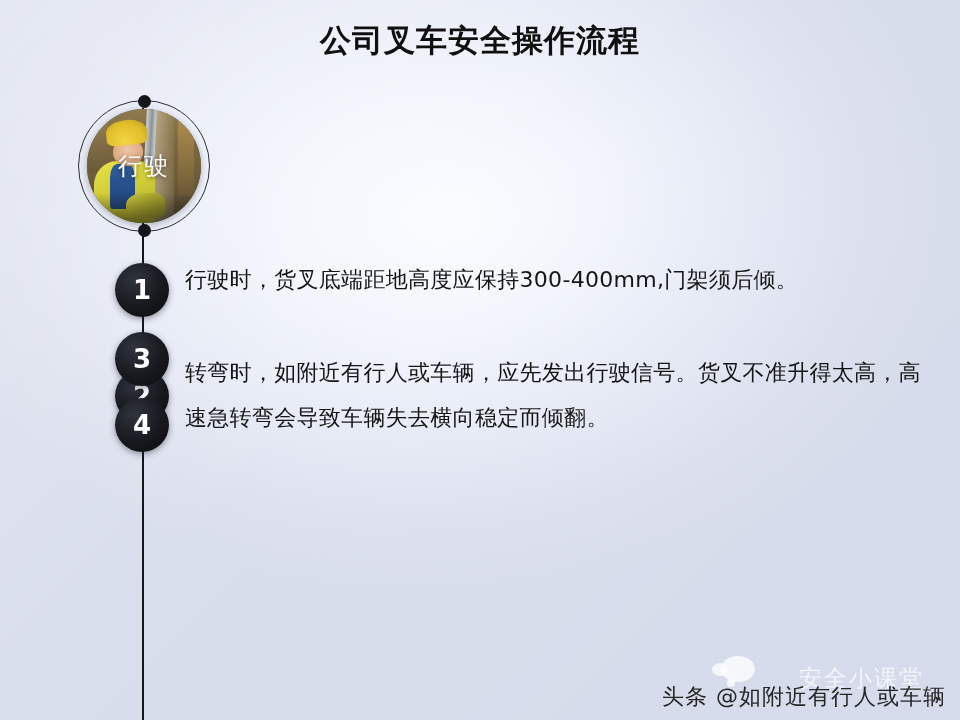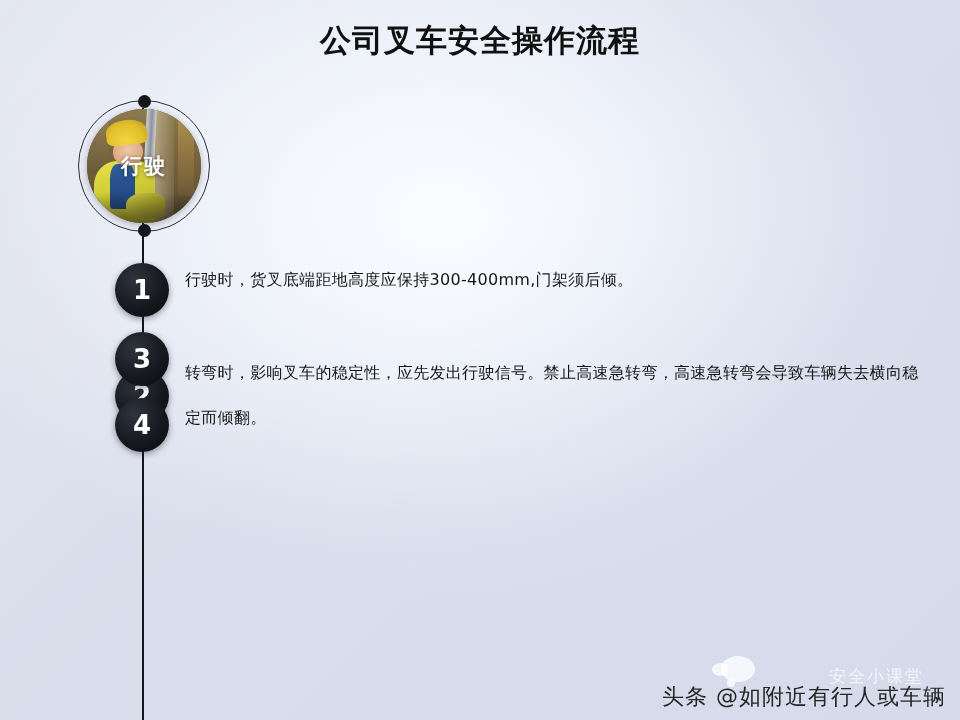--- a/index.html
+++ b/index.html
@@ -119,22 +119,22 @@
     border-radius:46% 30% 24% 36%;
   }
   .ph-dark{
     position:absolute; left:0; bottom:0; width:100%; height:26%;
     background:linear-gradient(180deg, rgba(20,18,12,0) 0%, rgba(20,18,12,.55) 100%);
   }
   .badge-label{
     position:absolute; inset:0;
     display:flex; align-items:center; justify-content:center;
     color:#ffffff;
-    font-size:21px;
-    font-weight:bold;
+    font-size:24px;
+    font-weight:normal;
     letter-spacing:2px;
     text-shadow:0 1px 4px rgba(0,0,0,.55);
     font-family:"DejaVu Sans","Liberation Sans",sans-serif;
     z-index:3;
   }
   .badge-dot{
     position:absolute;
     width:13px; height:13px;
     border-radius:50%;
     background:#14161c;
@@ -167,21 +167,21 @@
     font-size:26px;
     font-weight:bold;
     display:flex; align-items:center; justify-content:center;
     box-shadow:0 2px 6px rgba(25,32,50,.45);
     font-family:"DejaVu Sans","Liberation Sans",sans-serif;
     z-index:4;
   }
   .step-text{
     margin-left:185px;
     width:745px;
-    font-size:16px;
+    font-size:22px;
     line-height:45px;
     color:#151515;
     font-family:"DejaVu Sans","Liberation Sans",sans-serif;
     letter-spacing:.3px;
   }
 
   .s1 .step-num{ top:8px; }
   .s1 .step-text{ padding-top:2px; }
   .s2 .step-num{ top:51px; }
   .s3 .step-num{ top:-2px; }
@@ -193,22 +193,22 @@
     position:absolute;
     right:14px; bottom:8px;
     font-size:22px;
     color:#262626;
     font-family:"DejaVu Sans","Liberation Sans",sans-serif;
     letter-spacing:1px;
     z-index:7;
   }
   .wm-ghost{
     position:absolute;
-    right:36px; bottom:32px;
-    font-size:17px;
+    right:36px; bottom:26px;
+    font-size:23px;
     color:rgba(255,255,255,.72);
     font-family:"DejaVu Sans","Liberation Sans",sans-serif;
     letter-spacing:2px;
     z-index:6;
     pointer-events:none;
   }
   .wm-bubble{
     position:absolute;
     right:205px; bottom:38px;
     width:34px; height:26px;
@@ -270,21 +270,21 @@
     <div class="step s2">
       <div class="step-num">2</div>
     </div>
 
     <div class="step s3">
       <div class="step-num">3</div>
     </div>
 
     <div class="step s4">
       <div class="step-num">4</div>
-      <div class="step-text">转弯时，影响叉车的稳定性，应先发出行驶信号。禁止高速急转弯，高速急转弯会导致车辆失去横向稳定而倾翻。</div>
+      <div class="step-text">转弯时，如附近有行人或车辆，应先发出行驶信号。货叉不准升得太高，高速急转弯会导致车辆失去横向稳定而倾翻。</div>
     </div>
 
   </div>
 
   <div class="wm-bubble"></div>
   <div class="wm-ghost">安全小课堂</div>
   <div class="wm-toutiao">头条 @如附近有行人或车辆</div>
 
 </div>
 

